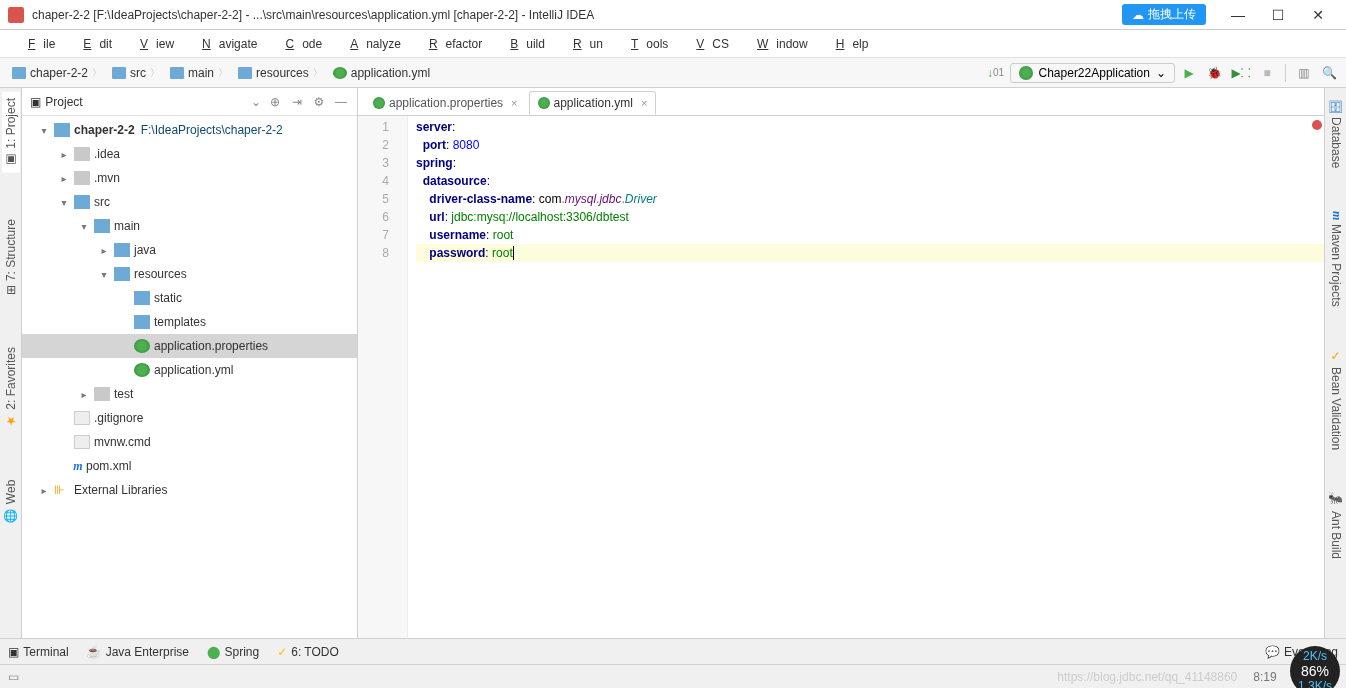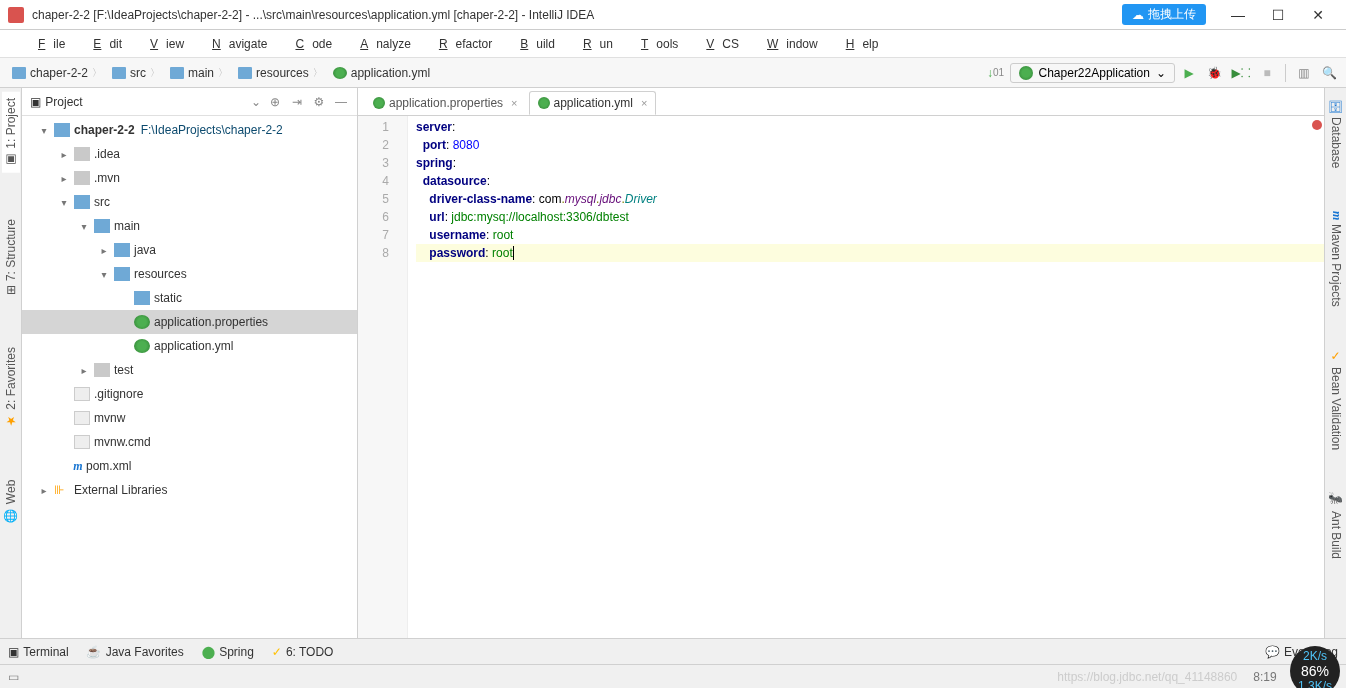--- a/index.html
+++ b/index.html
@@ -6,21 +6,21 @@
 body { background: #f0f0f0; width: 1346px; height: 688px; overflow: hidden; display: flex; flex-direction: column; }
 
 
 .titlebar { height: 30px; background: #fff; border-bottom: 1px solid #ccc; display: flex; align-items: center; padding: 12px 8px; }
 .titlebar .app-icon { width: 16px; height: 16px; background: #d9534f; margin-right: 8px; border-radius: 2px; }
 .titlebar .title { flex: 1; color: #333; }
 .titlebar .upload { background: #2196f3; color: #fff; padding: 2px 10px; border-radius: 3px; margin-right: 12px; font-size: 11px; display:flex; align-items:center; gap:4px;}
 .titlebar .win-btn { width: 40px; text-align: center; color: #333; font-size: 14px; }
 
 
-.menubar { height: 28px; background: #fff; border-bottom: 1px solid #e0e0e0; display: flex; align-items: center; padding: 0 22px; gap: 4px; }
+.menubar { height: 28px; background: #fff; border-bottom: 1px solid #e0e0e0; display: flex; align-items: center; padding: 0 12px; gap: 4px; }
 .menubar span { padding: 4px 8px; color: #333; }
 
 
 .navbar { height: 30px; background: #f7f7f7; border-bottom: 1px solid #d0d0d0; display: flex; align-items: center; padding: 0 8px; }
 .breadcrumb { display: flex; align-items: center; gap: 2px; flex: 1; }
 .crumb { display: flex; align-items: center; padding: 0 4px; height: 24px; color: #333; }
 .crumb .icon { width: 14px; height: 12px; margin-right: 4px; }
 .crumb::after { content: "〉"; color: #aaa; margin-left: 4px; font-size: 10px; }
 .crumb:last-child::after { content: ""; }
 .folder-icon { background: #b0c4de; border-radius: 1px; }
@@ -232,44 +232,44 @@
         <div class="tree-row ind-4">
           <span class="arrow">▾</span>
           <span class="ticon folder-b"></span>
           <span class="name">resources</span>
         </div>
         <div class="tree-row ind-5">
           <span class="arrow"></span>
           <span class="ticon folder-b"></span>
           <span class="name">static</span>
         </div>
+        <div class="tree-row ind-5">
+          <span class="arrow"></span>
+          <span class="ticon folder-b"></span>
+          <span class="name">templates</span>
+        </div>
         <div class="tree-row ind-5 selected">
           <span class="arrow"></span>
           <span class="ticon yaml-icon"></span>
           <span class="name">application.properties</span>
         </div>
         <div class="tree-row ind-5">
           <span class="arrow"></span>
           <span class="ticon yaml-icon"></span>
           <span class="name">application.yml</span>
         </div>
         <div class="tree-row ind-3">
           <span class="arrow">▸</span>
           <span class="ticon folder-g"></span>
           <span class="name">test</span>
         </div>
         <div class="tree-row ind-2">
           <span class="arrow"></span>
           <span class="ticon file-ic"></span>
           <span class="name">.gitignore</span>
-        </div>
-        <div class="tree-row ind-2">
-          <span class="arrow"></span>
-          <span class="ticon file-ic"></span>
-          <span class="name">mvnw</span>
         </div>
         <div class="tree-row ind-2">
           <span class="arrow"></span>
           <span class="ticon file-ic"></span>
           <span class="name">mvnw.cmd</span>
         </div>
         <div class="tree-row ind-2">
           <span class="arrow"></span>
           <span class="maven-ic">m</span>
           <span class="name">pom.xml</span>
@@ -338,21 +338,21 @@
   </div>
 </div>
 
 <div class="bottom-tabs">
   <div class="btab">
       <span>▣</span>
       <span>Terminal</span>
     </div>
   <div class="btab">
       <span style="color:#f57c00;">☕</span>
-      <span>Java Favorites</span>
+      <span>Java Enterprise</span>
     </div>
   <div class="btab">
       <span style="color:#4caf50;">⬤</span>
       <span>Spring</span>
     </div>
   <div class="btab">
       <span style="color:#ffc107;">✓</span>
       <span>6: TODO</span>
     </div>
   <div class="spacer"></div>

